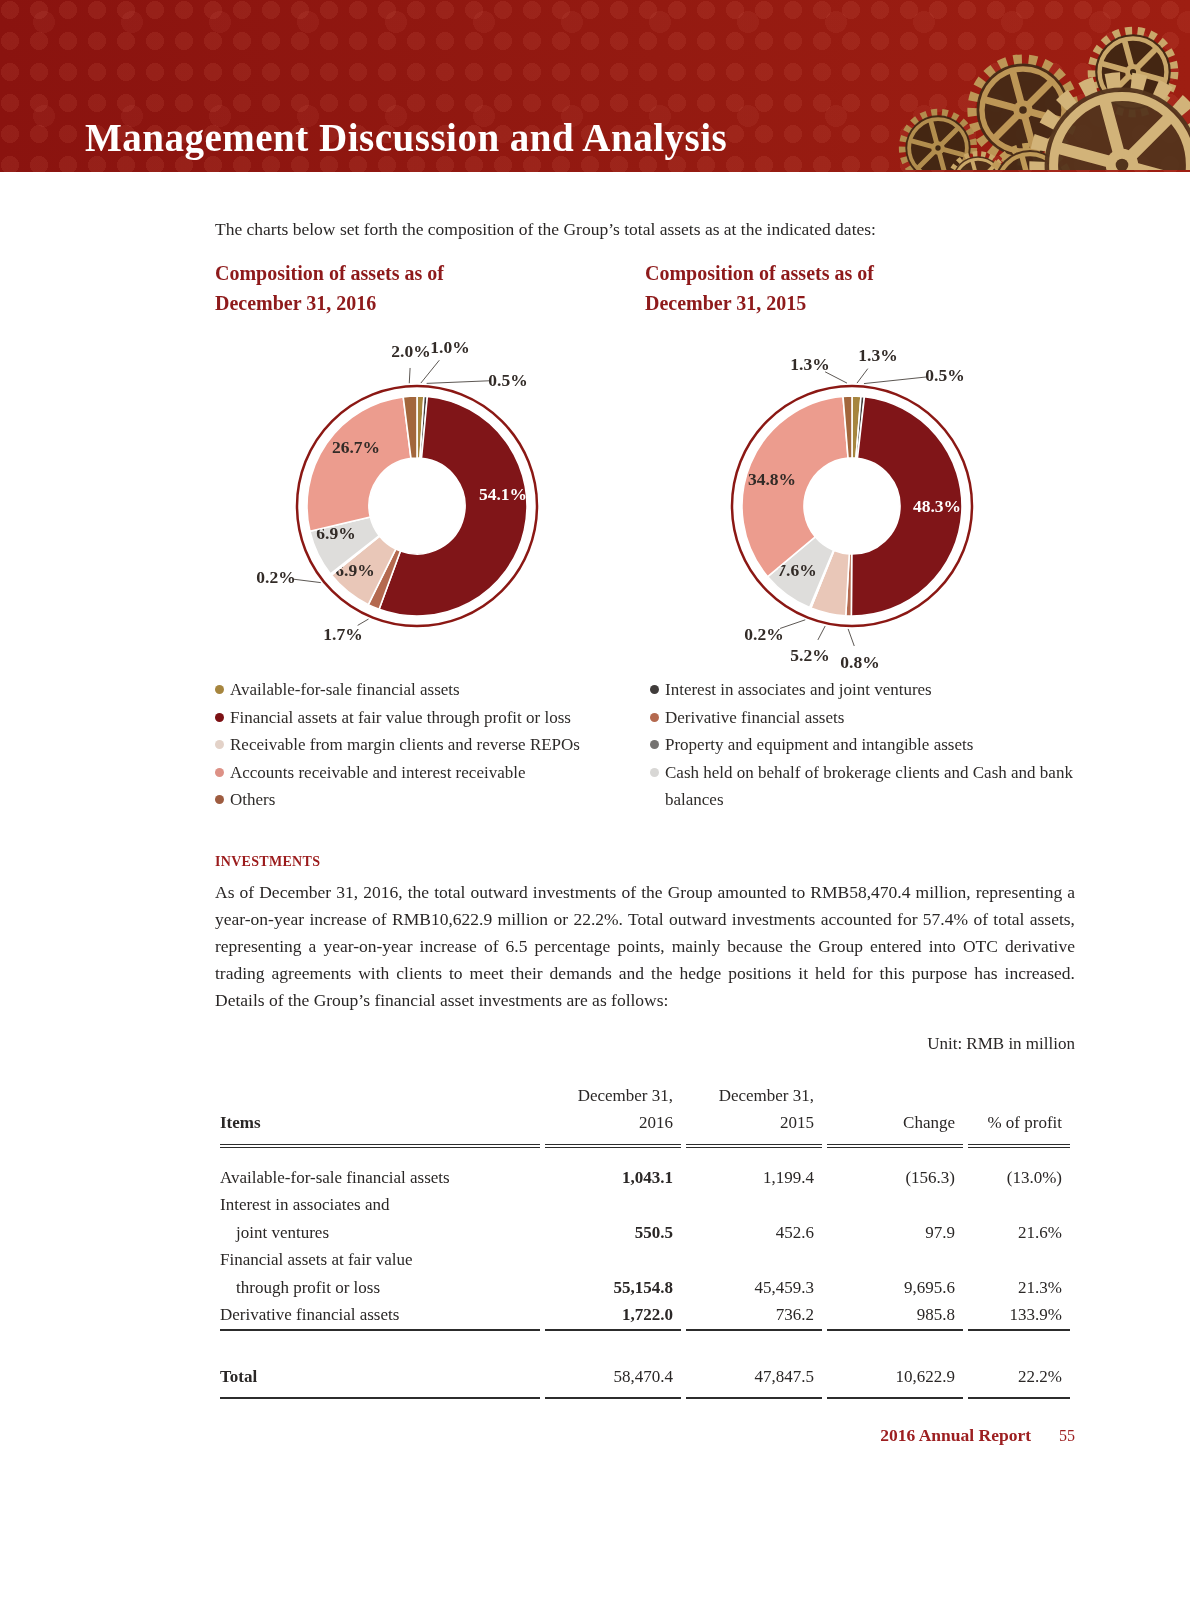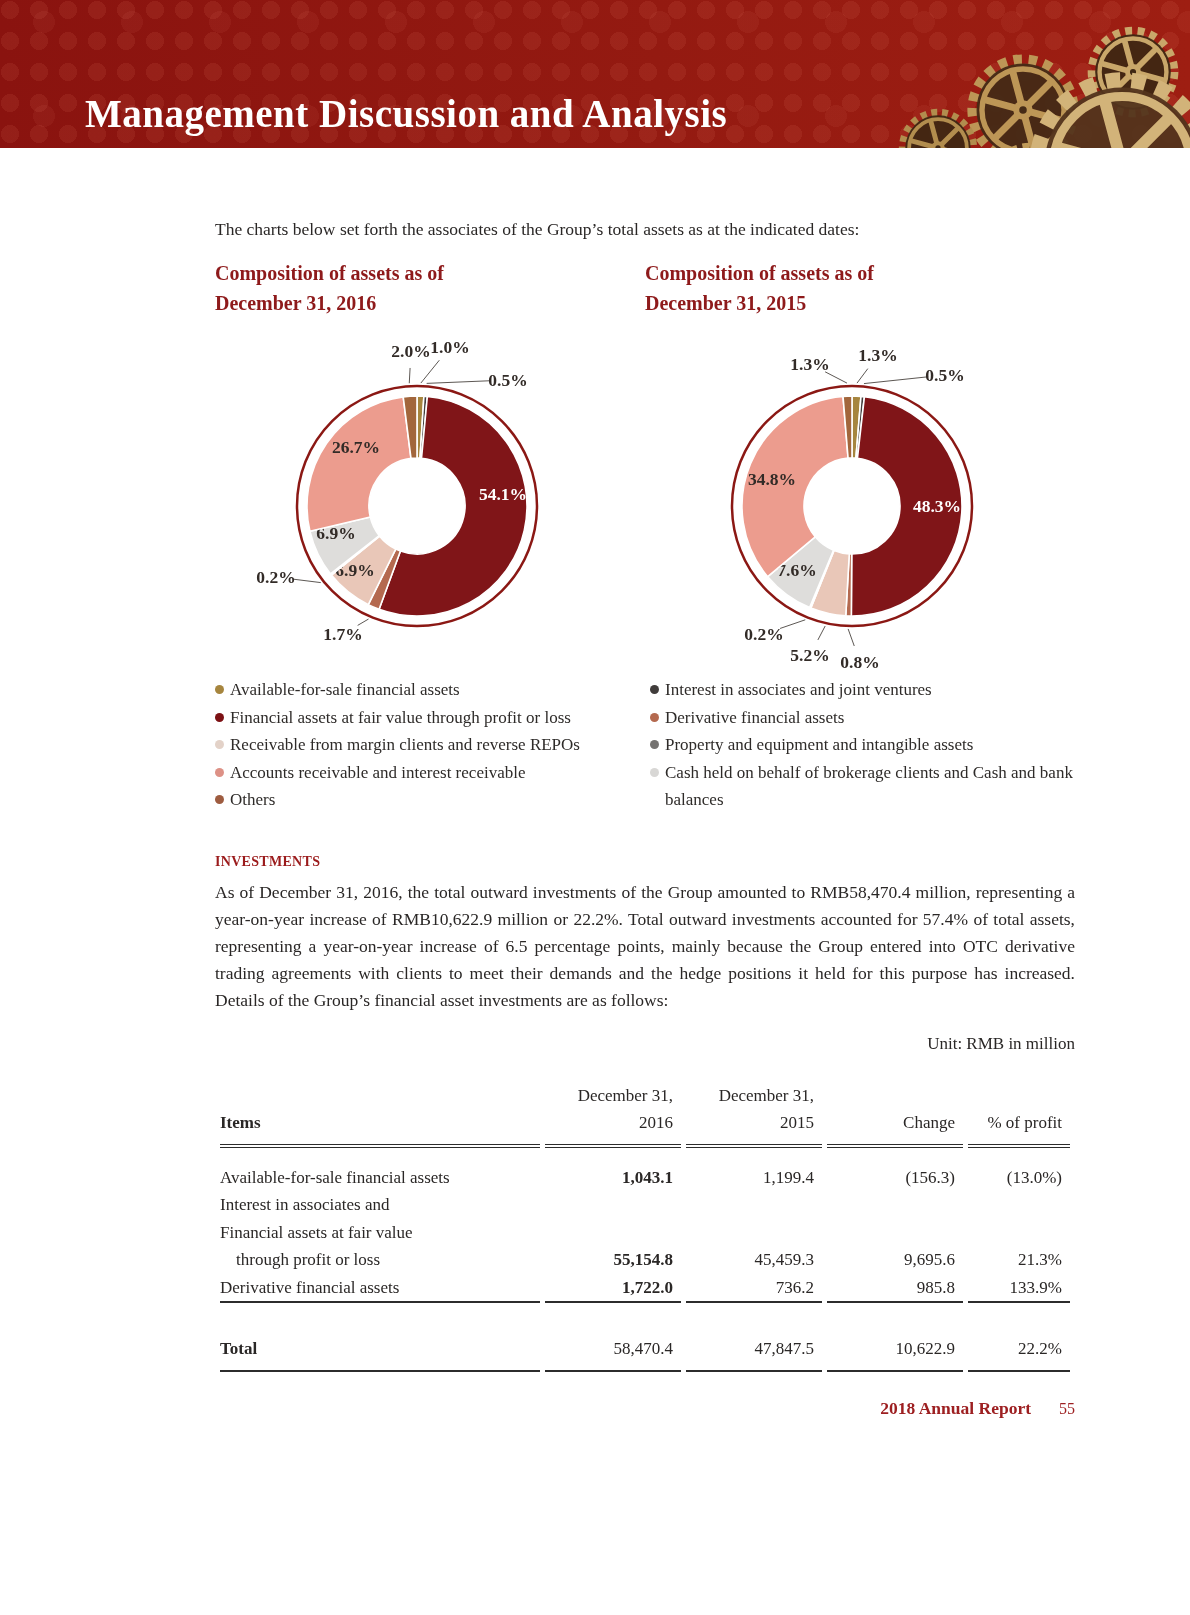--- a/index.html
+++ b/index.html
@@ -1,20 +1,20 @@
 <!DOCTYPE html>
 <html><head>
 <meta charset="utf-8">
 <style>
   html,body{margin:0;padding:0;background:#ffffff;}
   body{width:1190px;height:1615px;position:relative;overflow:hidden;
        font-family:"Liberation Serif","DejaVu Serif",serif;color:#2a2726;}
 
   
-  .banner{position:relative;width:1190px;height:148px;overflow:hidden;
+  .banner{position:relative;width:1190px;height:172px;overflow:hidden;
     background:
       radial-gradient(circle 9px at 10px 10px, rgba(233,128,106,0.11) 99%, rgba(0,0,0,0) 100%) 0 0/29px 31px repeat,
       radial-gradient(circle 11px at 44px 22px, rgba(233,128,106,0.08) 99%, rgba(0,0,0,0) 100%) 0 0/88px 94px repeat,
       linear-gradient(90deg,#8a130f 0%,#941a11 55%,#9e1e12 100%);}
   .banner h1{position:absolute;left:85px;bottom:12px;margin:0;
     font-size:39px;font-weight:700;color:#ffffff;letter-spacing:0.5px;}
   .gears{position:absolute;right:0;top:0;}
 
   
   .content{position:absolute;left:215px;top:170px;width:860px;}
@@ -144,21 +144,21 @@
         <line x1="8.909545442950497" y1="-8.909545442950503" x2="45.82051942088827" y2="-45.82051942088829" stroke="#d2b379" stroke-width="11.700000000000001" stroke-linecap="round"></line>
         <circle r="16.2" fill="#d2b379"></circle>
         <circle r="6.300000000000001" fill="#53341c"></circle>
       </g>
     </svg>
   <h1>Management Discussion and Analysis</h1>
 </header>
 
 <main class="content">
 
-  <p class="intro">The charts below set forth the associates of the Group’s total assets as at the indicated dates:</p>
+  <p class="intro">The charts below set forth the composition of the Group’s total assets as at the indicated dates:</p>
 
   <div class="charts-row">
     <section class="chart-col">
       <h2 class="chart-title">
         <span>Composition of assets as of</span><br>
         <span>December 31, 2016</span>
       </h2>
       <svg class="donut" id="donut0" width="430" height="340" viewBox="0 0 430 340">
           <circle cx="202" cy="170" r="120" fill="#ffffff" stroke="#8b1814" stroke-width="2.5"></circle>
           <path d="M 202 60 A 110 110 0 0 1 208.90695714822448 60.21705987289013 L 205.01394493740705 122.09471703544297 A 48 48 0 0 0 202 122 Z" fill="#a6853e" stroke="#ffffff" stroke-width="1.6" stroke-linejoin="round"></path>
@@ -302,20 +302,27 @@
           <td class="num">(13.0%)</td>
         </tr>
         <tr>
           <td class="item">Interest in associates and</td>
           <td></td>
           <td></td>
           <td></td>
           <td></td>
         </tr>
         <tr>
+          <td class="item indent">joint ventures</td>
+          <td class="num b">550.5</td>
+          <td class="num">452.6</td>
+          <td class="num">97.9</td>
+          <td class="num">21.6%</td>
+        </tr>
+        <tr>
           <td class="item">Financial assets at fair value</td>
           <td></td>
           <td></td>
           <td></td>
           <td></td>
         </tr>
         <tr>
           <td class="item indent">through profit or loss</td>
           <td class="num b">55,154.8</td>
           <td class="num">45,459.3</td>
@@ -340,17 +347,17 @@
           <td class="item">Total</td>
           <td class="num b">58,470.4</td>
           <td class="num">47,847.5</td>
           <td class="num">10,622.9</td>
           <td class="num">22.2%</td>
         </tr>
       </tbody>
   </table>
 
   <footer class="page-footer">
-    <span class="rep">2018 Annual Report</span>
+    <span class="rep">2016 Annual Report</span>
     <span class="pno">55</span>
   </footer>
 
 </main>
 
 </body></html>

